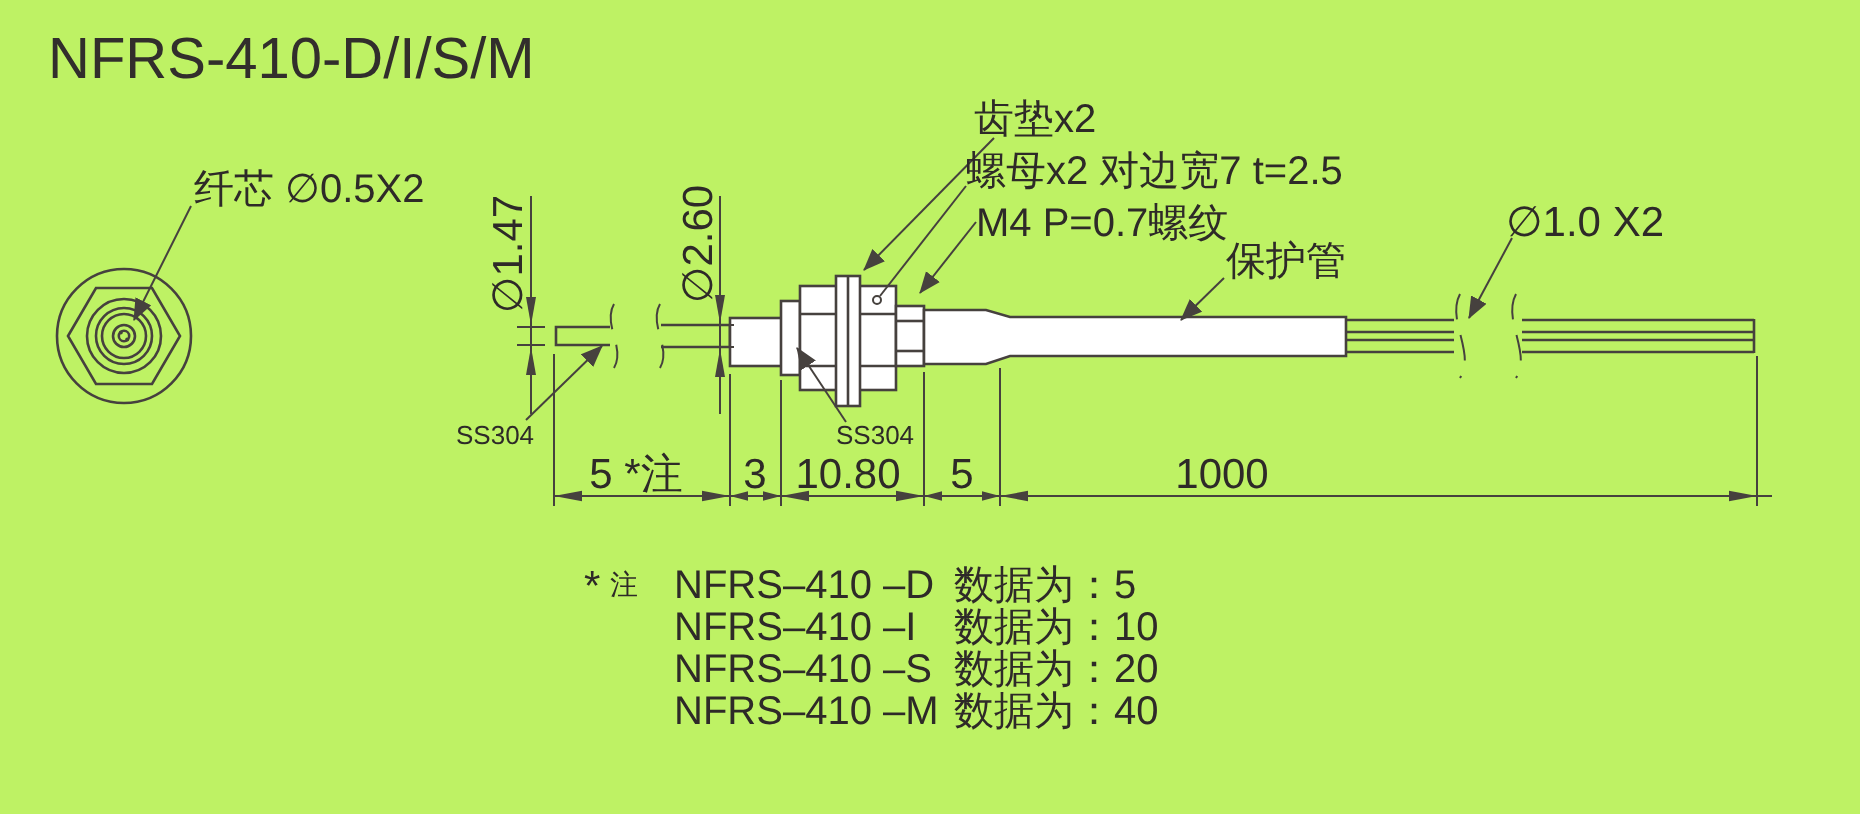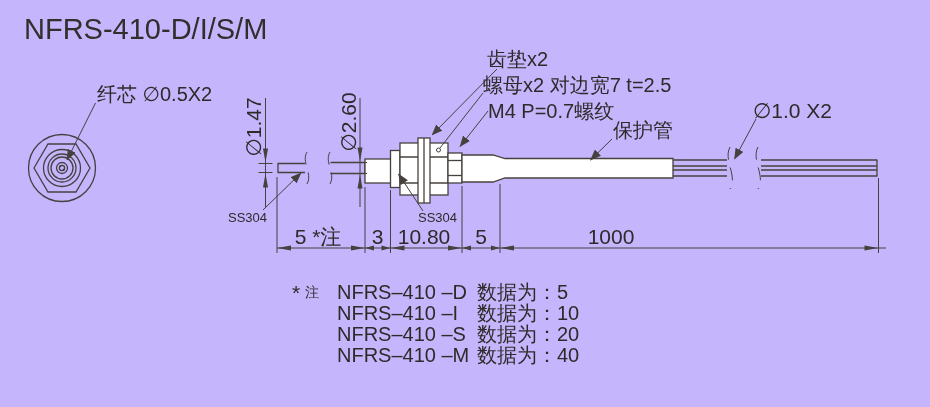--- a/index.html
+++ b/index.html
@@ -1,16 +1,16 @@
 <!DOCTYPE html>
 <html><head>
 <meta charset="utf-8">
 <style>
   html,body{margin:0;padding:0;background:#ffffff;}
-  #stage{position:relative;width:930px;height:407px;background:#c4b5fd;overflow:hidden;
+  #stage{position:relative;width:930px;height:407px;background:#bef264;overflow:hidden;
          font-family:"Liberation Sans","DejaVu Sans",sans-serif;}
   svg{position:absolute;left:0;top:0;}
   text{fill:#2e2a28;font-family:"Liberation Sans","DejaVu Sans",sans-serif;}
   .t-title{font-size:29px;fill:#322e2c;}
   .t-cn{font-size:20px;}
   .t-dim{font-size:21px;}
   .t-small{font-size:13px;}
   .t-note{font-size:20px;}
   .t-zhu{font-size:14px;}
   .ln{stroke:#46413e;stroke-width:1.3;fill:none;}

